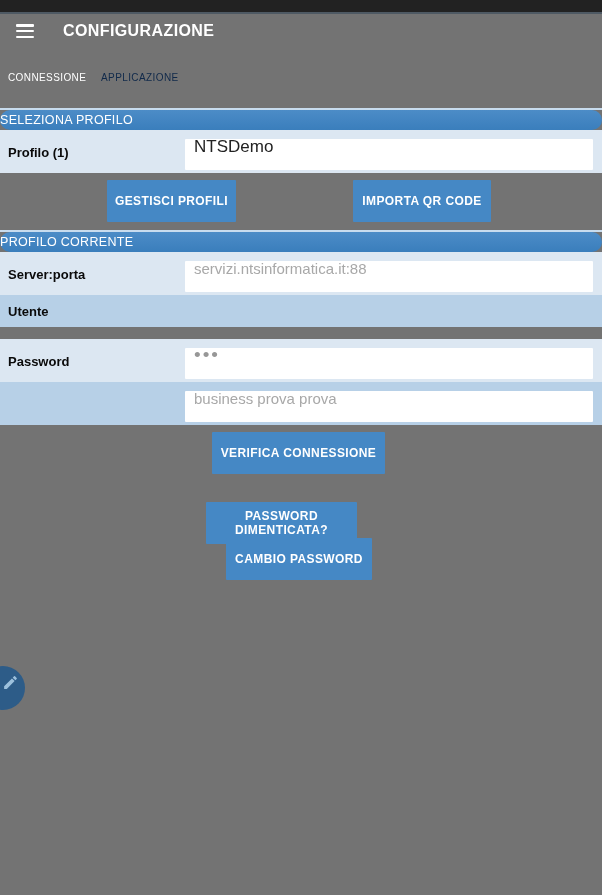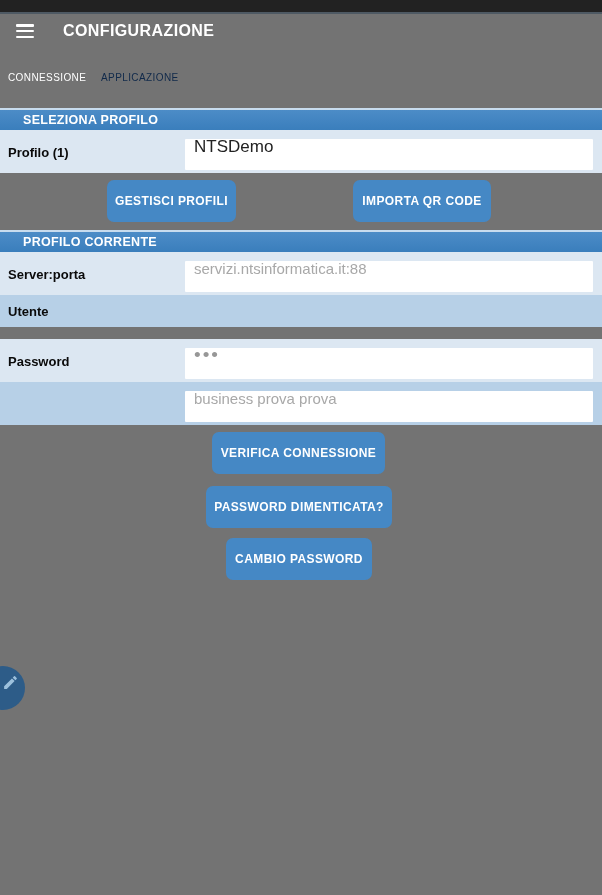--- a/index.html
+++ b/index.html
@@ -25,22 +25,22 @@
   .tabs { position:absolute; left:0; top:60px; width:100%; height:22px; }
   .tab { position:absolute; top:0; font-size:10px; letter-spacing:0.4px; cursor:pointer; }
   .tab.active { left:8px; color:#ffffff; }
   .tab.inactive { left:101px; color:#10294a; }
 
   
   .sep { position:absolute; left:0; width:100%; height:2px; background:#c8dcee; }
   .sec-header {
     position:absolute; left:0; width:100%; height:20px;
     background:linear-gradient(#4c8cc7,#3a7ebc);
-    color:#ffffff; font-size:12.5px; font-weight:bold; letter-spacing:0.3px;
-    line-height:20px; padding-left:23px;
+    color:#ffffff; font-size:12.5px; font-weight:normal; letter-spacing:0.3px;
+    line-height:20px; padding-left:0;border-radius:10px;
   }
 
   
   .row { position:absolute; left:0; width:100%; }
   .row.light { background:#dce7f2; }
   .row.shade { background:#b7d0e7; }
   .row .lbl {
     position:absolute; left:8px; top:50%; transform:translateY(-50%);
     font-size:13px; font-weight:bold; color:#0a0a0a; white-space:nowrap;
   }
@@ -49,21 +49,21 @@
     border:none; outline:none; background:#ffffff; border-radius:1px;
     padding:0 0 16px 9px; font-family:"Liberation Sans", sans-serif;
     font-size:15px; color:#222222;
   }
   .row input.big-text { font-size:17px; }
   .row input::placeholder { color:#a8a8a8; opacity:1; }
   .row input.pwd::placeholder { color:#979797; font-size:19px; letter-spacing:2px; }
 
   
   .btn {
-    position:absolute; height:42px; border:none; border-radius:7px;
+    position:absolute; height:42px; border:none; border-radius:1px;
     background:#4588c5; color:#ffffff; font-family:"Liberation Sans", sans-serif;
     font-size:12px; font-weight:bold; letter-spacing:0.4px; cursor:pointer;
   }
 
   
   .fab {
     position:absolute; left:-19px; top:654px; width:44px; height:44px;
     border-radius:50%; background:#2d5c88; cursor:pointer;
   }
   .fab svg { position:absolute; left:21px; top:8px; width:17px; height:17px; fill:#9dc1dd; }
@@ -114,21 +114,21 @@
   <div class="row light" style="top:327px;height:43px">
     <span class="lbl">Password</span>
     <input class="pwd" type="text" placeholder="•••" style="">
   </div>
 
   <div class="row shade" style="top:370px;height:43px">
     <input type="text" placeholder="business prova prova" style="">
   </div>
 
   <button class="btn" style="left:212px;top:420px;width:173px">VERIFICA CONNESSIONE</button>
-  <button class="btn" style="left:206px;top:474px;width:186px">PASSWORD DIMENTICATA?</button>
+  <button class="btn" style="left:206px;top:490px;width:151px">PASSWORD DIMENTICATA?</button>
   <button class="btn" style="left:226px;top:526px;width:146px">CAMBIO PASSWORD</button>
 
   <div class="fab">
     <svg viewBox="0 0 24 24">
       <path d="M3 17.25V21h3.75L17.81 9.94l-3.75-3.75L3 17.25zM20.71 7.04c.39-.39.39-1.02 0-1.41l-2.34-2.34a.9959.9959 0 0 0-1.41 0l-1.83 1.83 3.75 3.75 1.83-1.83z"></path>
     </svg>
   </div>
 
   <div class="edge-bottom"></div>
 </div>

